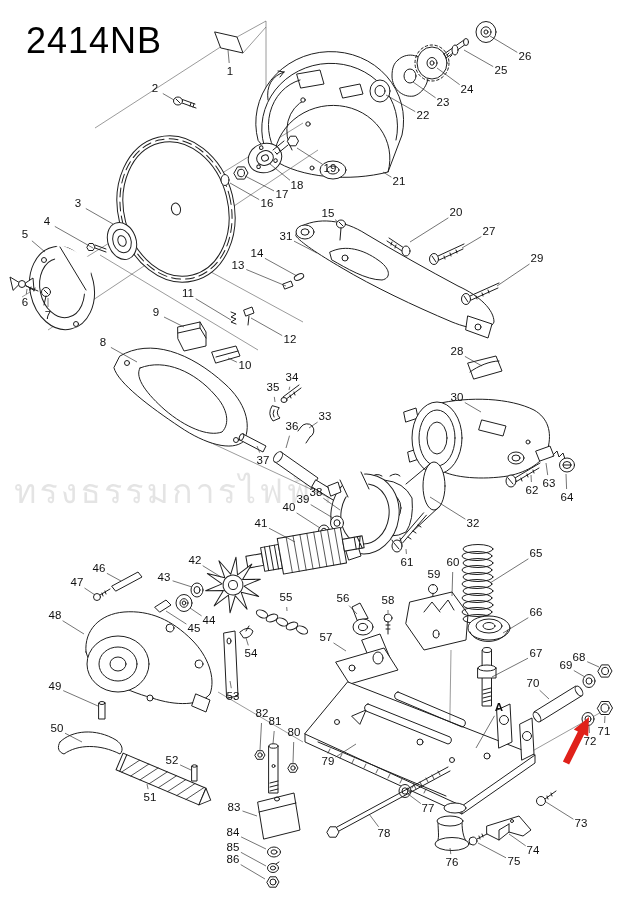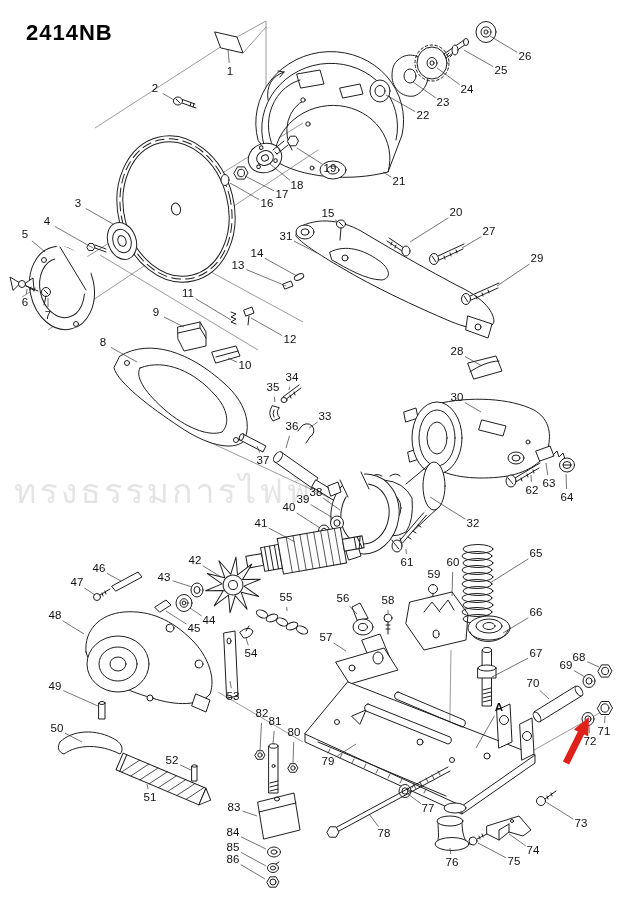--- a/index.html
+++ b/index.html
@@ -1,17 +1,17 @@
 <!DOCTYPE html>
 <html><head>
 <meta charset="utf-8">
 <style>
   html,body{margin:0;padding:0;background:#ffffff;}
   body{width:623px;height:900px;position:relative;font-family:"Liberation Sans",sans-serif;overflow:hidden;}
-  .title{position:absolute;left:26px;top:20px;font-size:22px;font-weight:bold;letter-spacing:1px;color:#000;text-align:right;}
+  .title{position:absolute;left:26px;top:20px;font-size:36px;font-weight:normal;letter-spacing:1px;color:#000;text-align:right;}
   .watermark{position:absolute;left:14px;top:464px;font-size:34px;color:#000;opacity:.10;letter-spacing:3px;white-space:nowrap;}
   svg.diagram{position:absolute;left:0;top:0;}
   #labels-layer text{font-size:11.5px;fill:#101010;font-family:"Liberation Sans",sans-serif;}
 </style>
 </head>
 <body>
 
 <div class="title">2414NB</div>
 <div class="watermark">ทรงธรรมการไฟฟ้า</div>
 

